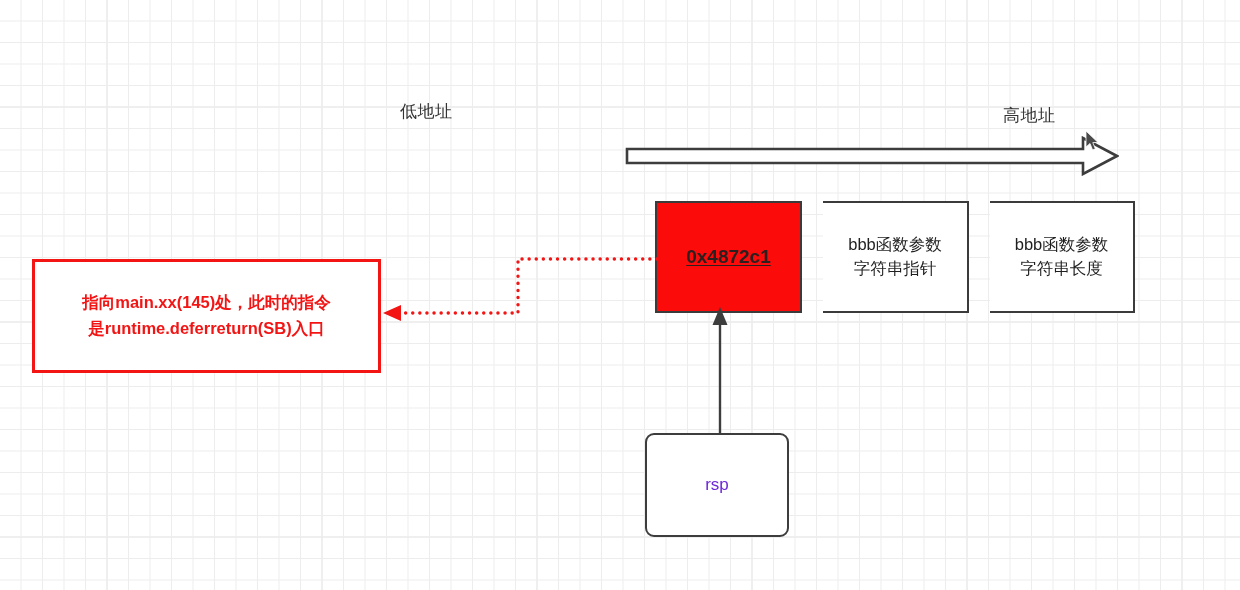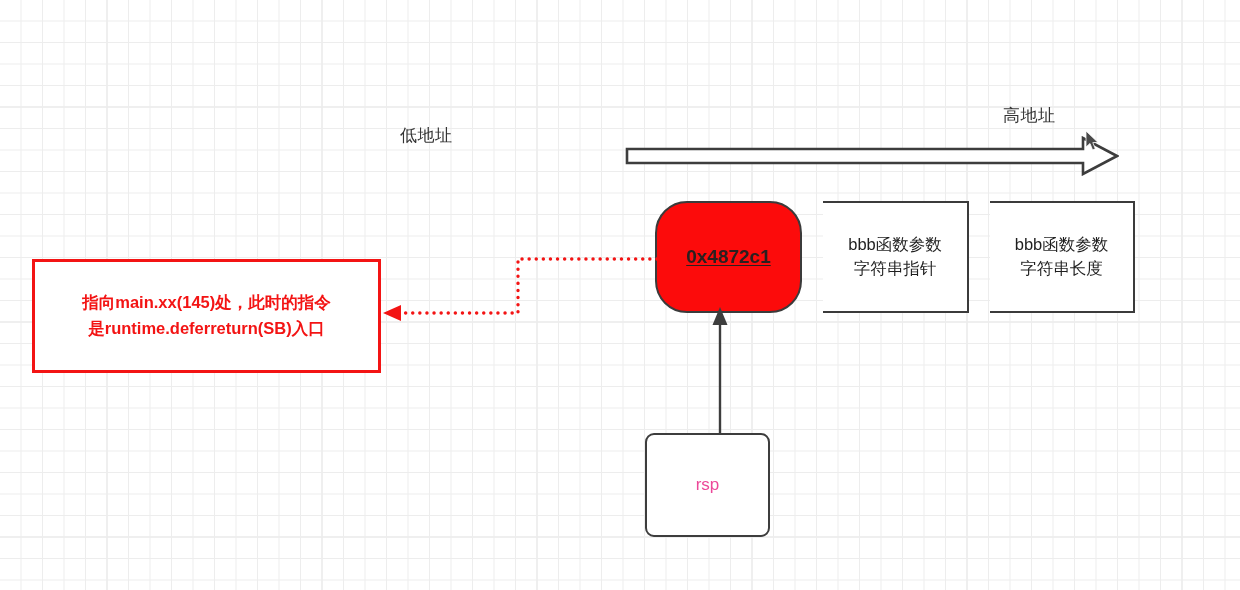--- a/index.html
+++ b/index.html
@@ -34,21 +34,21 @@
   }
 
   
   .addr-label {
     position: absolute;
     font-size: 17px;
     color: #333333;
     letter-spacing: 0.5px;
     white-space: nowrap;
   }
-  #label-low  { left: 400px; top: 100px; margin-top: 24px; }
+  #label-low  { left: 400px; top: 100px; }
   #label-high { left: 1003px; top: 104px; }
 
   
   #direction-arrow {
     position: absolute;
     left: 625px;
     top: 136px;
     width: 494px;
     height: 40px;
   }
@@ -74,48 +74,47 @@
     font-size: 16.5px;
     line-height: 1.45;
   }
   .stack-cell + .stack-cell {
     border-left: none;
     margin-left: 21px;
   }
   #cell-return-address {
     width: 147px;
     background: #fc0b0b;
-    border-radius: 32px;
   }
   #cell-return-address .cell-text {
     font-weight: bold;
     font-size: 19px;
     color: #2a2020;
     text-decoration: underline;
     text-underline-offset: 2px;
   }
   #cell-arg-pointer { width: 146px; }
   #cell-arg-length  { width: 145px; }
 
   
   #rsp-box {
     position: absolute;
     left: 645px;
     top: 433px;
-    width: 125px;
+    width: 144px;
     height: 104px;
     box-sizing: border-box;
     border: 2.5px solid #3d3d3d;
     border-radius: 9px;
     background: #ffffff;
     display: flex;
     align-items: center;
     justify-content: center;
     font-size: 17px;
-    color: #ec4899;
+    color: #6d28d9;
   }
 
   
   #rsp-arrow {
     position: absolute;
     left: 700px;
     top: 305px;
     width: 40px;
     height: 132px;
   }

